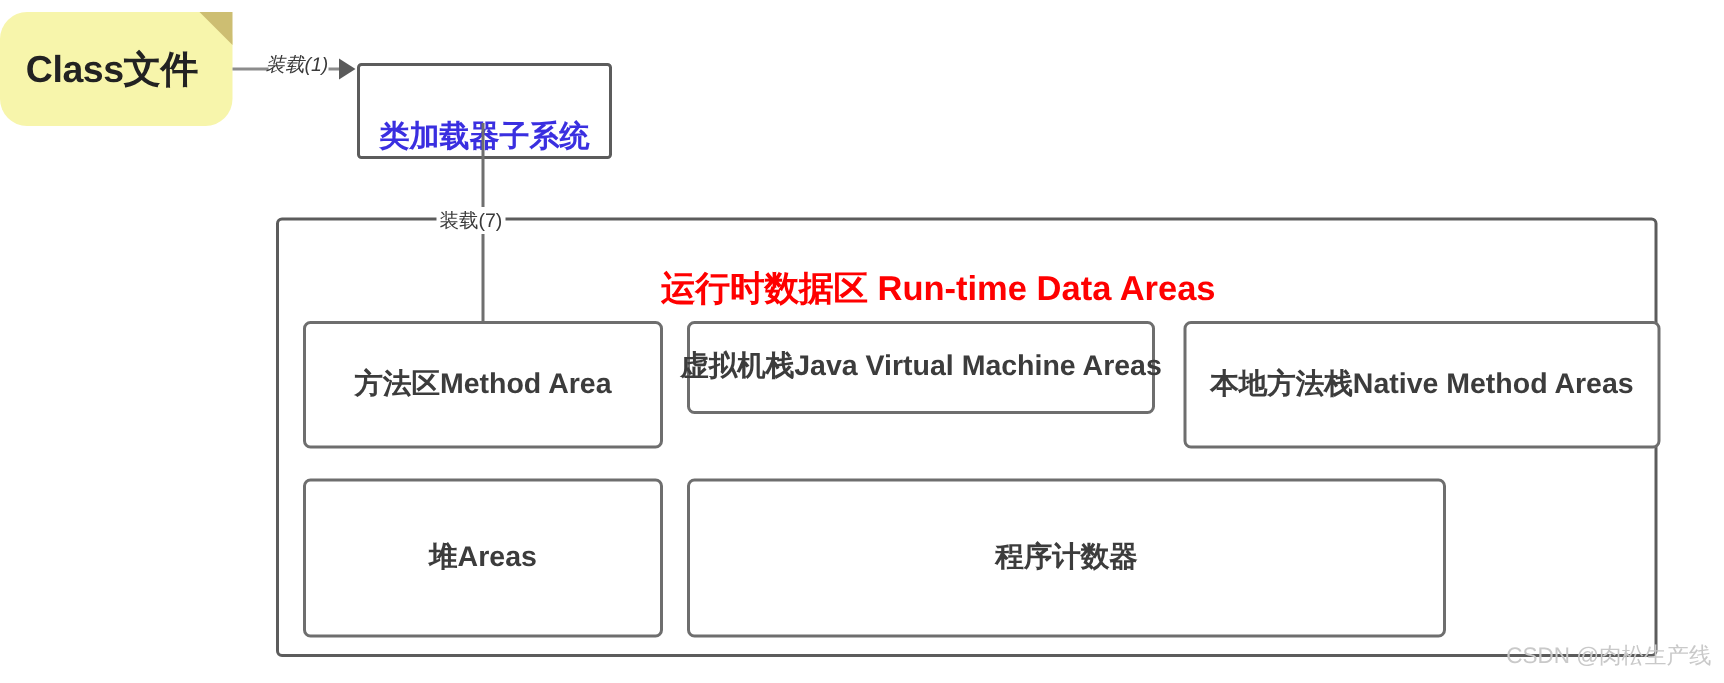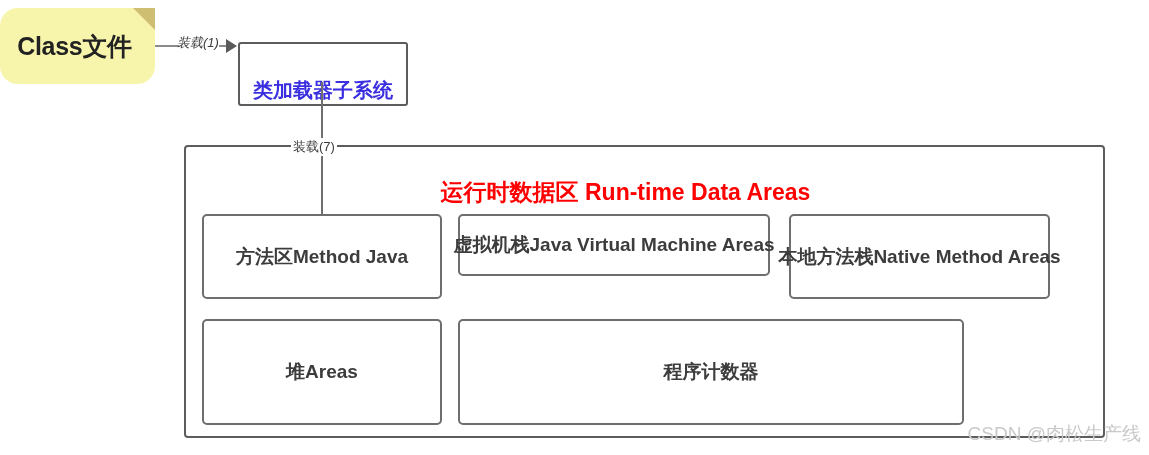--- a/index.html
+++ b/index.html
@@ -190,30 +190,30 @@
   .area-en {
     font-size: 19px;
     font-weight: bold;
     color: #3c3c3c;
     line-height: 1.25;
     white-space: nowrap;
   }
 
   #box-method-area   { left: 202px; top: 214px; width: 240px; height: 85px; }
   #box-jvm-stacks    { left: 458px; top: 214px; width: 312px; height: 62px; }
-  #box-native-stacks { left: 789px; top: 214px; width: 261px; height: 85px; }
+  #box-native-stacks { left: 789px; top: 214px; width: 318px; height: 85px; }
   #box-heap          { left: 202px; top: 319px; width: 240px; height: 106px; }
   #box-pc-register   { left: 458px; top: 319px; width: 506px; height: 106px; }
 
   
   .watermark {
     position: absolute;
     right: 8px;
     bottom: 8px;
-    font-size: 19px;
+    font-size: 15px;
     color: #c9c9c9;
     white-space: nowrap;
     user-select: none;
   }
 </style>
 </head>
 <body>
 
 <div id="canvas">
 
@@ -234,21 +234,21 @@
   <div class="arrow2-line"></div>
   <div class="arrow2-head"></div>
 
   <div class="runtime-container"></div>
   <div class="runtime-title">运行时数据区 Run-time Data Areas</div>
 
   <div class="arrow2-label">装载(7)</div>
 
   <div class="area-box" id="box-method-area">
     <div class="area-cn">方法区</div>
-    <div class="area-en">Method Java</div>
+    <div class="area-en">Method Area</div>
   </div>
 
   <div class="area-box" id="box-jvm-stacks">
     <div class="area-cn">虚拟机栈</div>
     <div class="area-en">Java Virtual Machine Areas</div>
   </div>
 
   <div class="area-box" id="box-native-stacks">
     <div class="area-cn">本地方法栈</div>
     <div class="area-en">Native Method Areas</div>

